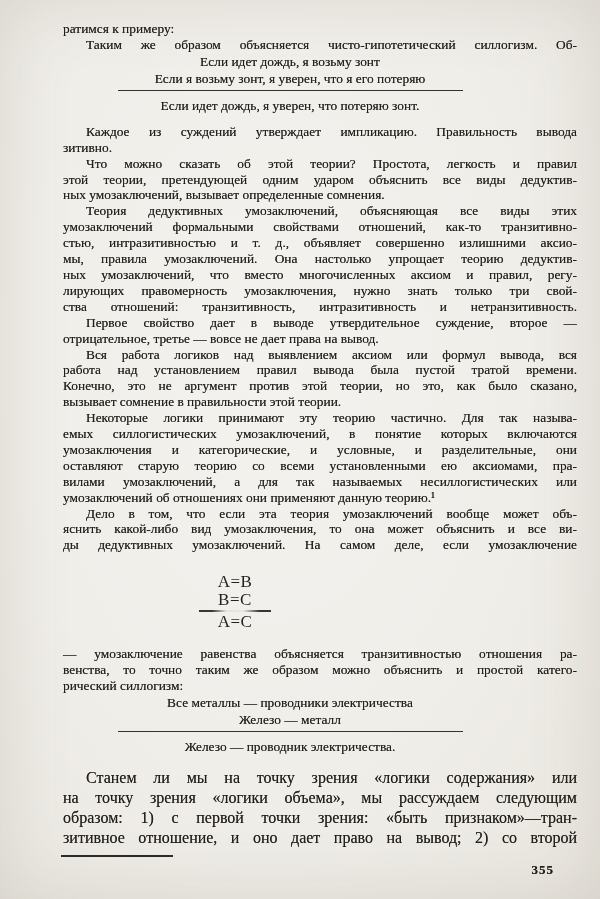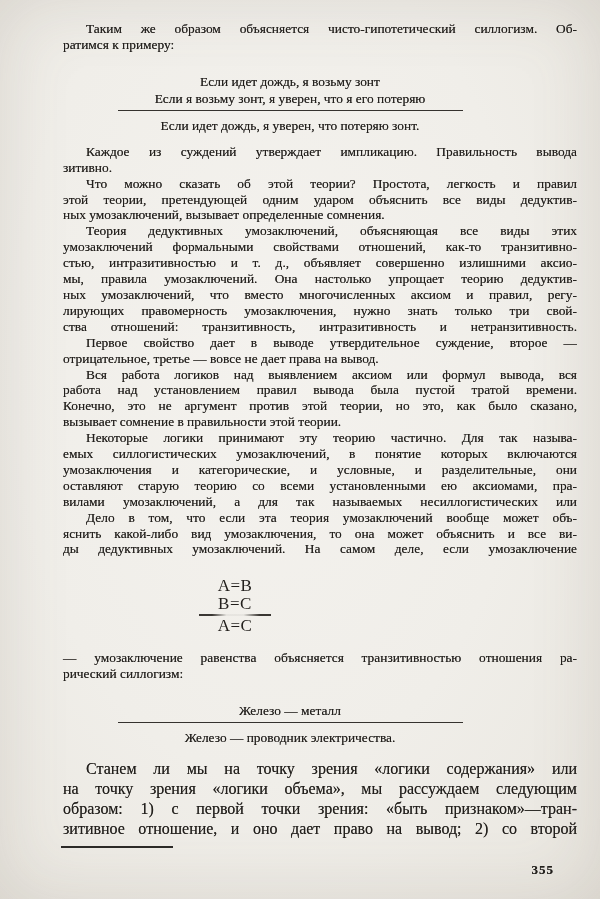--- a/index.html
+++ b/index.html
@@ -35,21 +35,21 @@
     font-size:16px;
     line-height:20px;
   }
   .fnrule{
     width:112px;height:0;
     border-top:2px solid #2c2a27;
     margin:7px 0 4px -2px;
   }
   
   .b-syllogism{
-    margin:20px 0 10px;
+    margin:0 0 10px;
     text-align:center;
     transform:translateX(-30px);
     line-height:17px;
   }
   .b-syllogism .rule{
     height:0;border-top:1.4px solid #35322e;
     width:345px;margin:3px auto 4px;
   }
   .b-syllogism .premise,.b-syllogism .conclusion{
     text-shadow:0 0 .4px rgba(20,18,16,.65);
@@ -76,22 +76,22 @@
     letter-spacing:1px;
     text-shadow:0 0 .4px rgba(20,18,16,.7);
   }
 </style>
 </head>
 <body>
 
 <div class="page">
   <div class="content">
       <div class="b-paragraph">
+        <div class="line last">ратимся к примеру:</div>
         <div class="line indent">Таким же образом объясняется чисто-гипотетический силлогизм. Об-</div>
-        <div class="line last">ратимся к примеру:</div>
       </div>
       <div class="b-syllogism">
         <div class="premise">Если идет дождь, я возьму зонт</div>
         <div class="premise">Если я возьму зонт, я уверен, что я его потеряю</div>
         <div class="rule"></div>
         <div class="conclusion">Если идет дождь, я уверен, что потеряю зонт.</div>
       </div>
       <div class="b-paragraph">
         <div class="line indent">Каждое из суждений утверждает импликацию. Правильность вывода</div>
         <div class="line last">зитивно.</div>
@@ -119,37 +119,40 @@
         <div class="line">работа над установлением правил вывода была пустой тратой времени.</div>
         <div class="line">Конечно, это не аргумент против этой теории, но это, как было сказано,</div>
         <div class="line last">вызывает сомнение в правильности этой теории.</div>
       </div>
       <div class="b-paragraph">
         <div class="line indent">Некоторые логики принимают эту теорию частично. Для так называ-</div>
         <div class="line">емых силлогистических умозаключений, в понятие которых включаются</div>
         <div class="line">умозаключения и категорические, и условные, и разделительные, они</div>
         <div class="line">оставляют старую теорию со всеми установленными ею аксиомами, пра-</div>
         <div class="line">вилами умозаключений, а для так называемых несиллогистических или</div>
+        <div class="line last">умозаключений об отношениях они применяют данную теорию.¹</div>
       </div>
       <div class="b-paragraph">
         <div class="line indent">Дело в том, что если эта теория умозаключений вообще может объ-</div>
         <div class="line">яснить какой-либо вид умозаключения, то она может объяснить и все ви-</div>
         <div class="line">ды дедуктивных умозаключений. На самом деле, если умозаключение</div>
       </div>
       <div class="b-formula">
         <div class="frow">A=B</div>
         <div class="frow">B=C</div>
         <div class="fade-rule"></div>
         <div class="frow">A=C</div>
       </div>
       <div class="b-paragraph">
         <div class="line">— умозаключение равенства объясняется транзитивностью отношения ра-</div>
+        <div class="line">венства, то точно таким же образом можно объяснить и простой катего-</div>
         <div class="line last">рический силлогизм:</div>
       </div>
       <div class="b-syllogism">
+        <div class="premise">Все металлы — проводники электричества</div>
         <div class="premise">Железо — металл</div>
         <div class="rule"></div>
         <div class="conclusion">Железо — проводник электричества.</div>
       </div>
       <div class="b-paragraph b-large">
         <div class="line indent">Станем ли мы на точку зрения «логики содержания» или</div>
         <div class="line">на точку зрения «логики объема», мы рассуждаем следующим</div>
         <div class="line">образом: 1) с первой точки зрения: «быть признаком»—тран-</div>
         <div class="line">зитивное отношение, и оно дает право на вывод; 2) со второй</div>
       </div>

